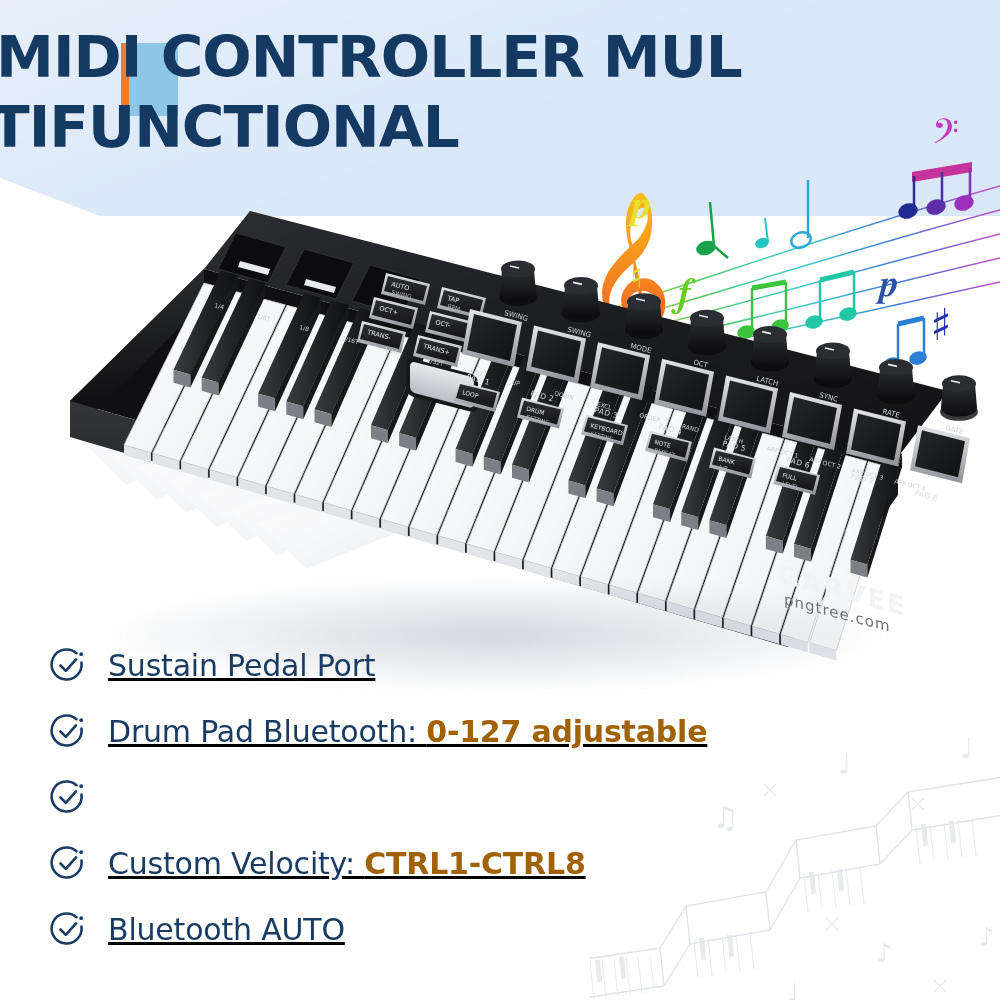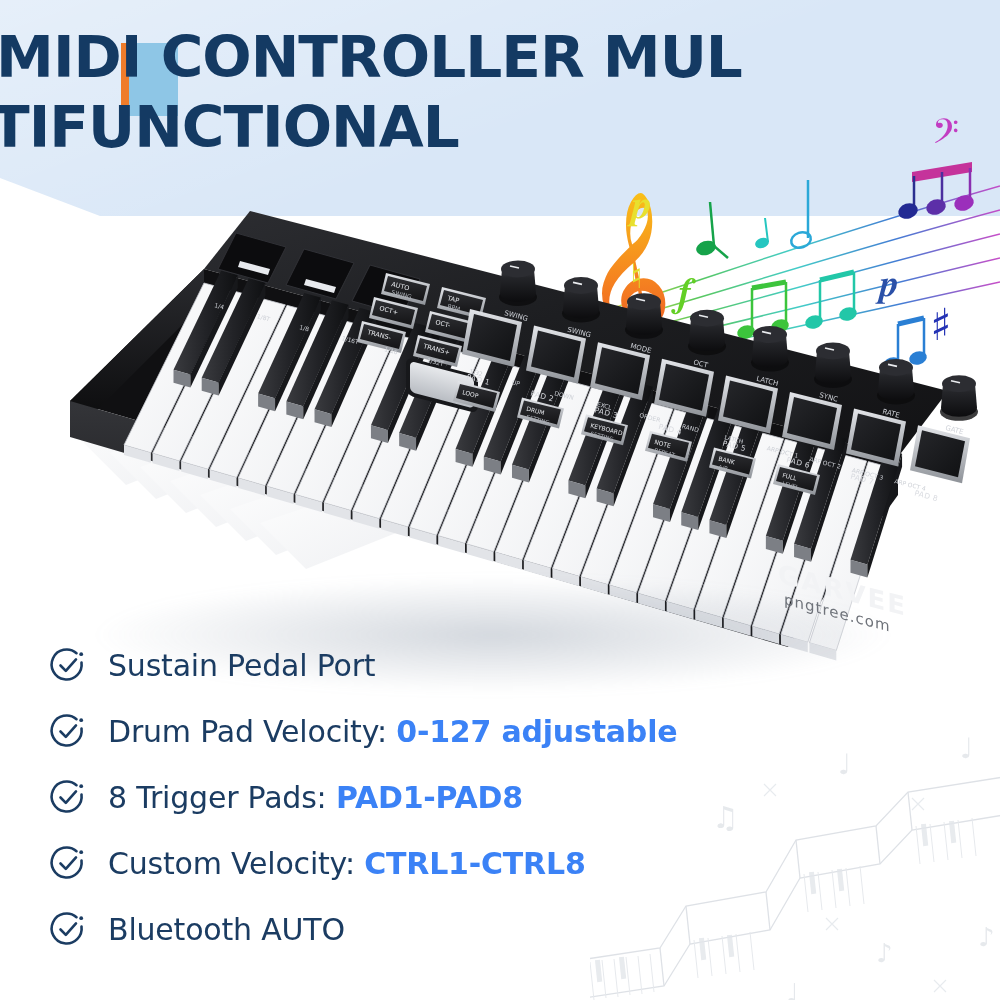--- a/index.html
+++ b/index.html
@@ -58,28 +58,29 @@
     position:absolute;left:60px;top:390px;width:830px;height:120px;
     background:radial-gradient(ellipse at 50% 50%,rgba(110,125,145,.30),rgba(255,255,255,0) 68%);
     filter:blur(6px);
   }
 
   
   .features{position:absolute;left:48px;top:632px;width:700px;}
   .feature-row{
     display:flex;align-items:center;
     height:66px;
+    text-decoration:underline;
   }
   .check-ic{width:40px;height:40px;flex:0 0 40px;margin-right:20px;}
   .feature-text{
     font-size:30px;color:#1b3c62;
     font-family:"DejaVu Sans", sans-serif;
     white-space:nowrap;letter-spacing:-.2px;
   }
-  .feature-text b{font-weight:bold;color:#3b82f6;}
+  .feature-text b{font-weight:bold;color:#a16207;}
 </style>
 </head>
 <body>
 
 <div id="stage">
 
   <div class="header-band"></div>
   <div class="header-wash"></div>
 
   <div class="accent-bar"></div>
@@ -617,33 +618,30 @@
       </div>
     </div>
 
     <div class="feature-row">
       <svg class="check-ic" viewBox="0 0 40 40">
         <path d="M28.5 8.2 A15 15 0 1 0 33.5 17.5" fill="none" stroke="#1b3c62" stroke-width="2.6" stroke-linecap="round"></path>
         <circle cx="33.2" cy="9.2" r="1.9" fill="#1b3c62"></circle>
         <path d="M12.5 20.5 L17.8 25.8 L28 14.4" fill="none" stroke="#1b3c62" stroke-width="2.6" stroke-linecap="round" stroke-linejoin="round"></path>
       </svg>
       <div class="feature-text">
-        <span>Drum Pad Velocity: </span><b>0-127 adjustable</b>
+        <span>Drum Pad Bluetooth: </span><b>0-127 adjustable</b>
       </div>
     </div>
 
     <div class="feature-row">
       <svg class="check-ic" viewBox="0 0 40 40">
         <path d="M28.5 8.2 A15 15 0 1 0 33.5 17.5" fill="none" stroke="#1b3c62" stroke-width="2.6" stroke-linecap="round"></path>
         <circle cx="33.2" cy="9.2" r="1.9" fill="#1b3c62"></circle>
         <path d="M12.5 20.5 L17.8 25.8 L28 14.4" fill="none" stroke="#1b3c62" stroke-width="2.6" stroke-linecap="round" stroke-linejoin="round"></path>
       </svg>
-      <div class="feature-text">
-        <span>8 Trigger Pads: </span><b>PAD1-PAD8</b>
-      </div>
     </div>
 
     <div class="feature-row">
       <svg class="check-ic" viewBox="0 0 40 40">
         <path d="M28.5 8.2 A15 15 0 1 0 33.5 17.5" fill="none" stroke="#1b3c62" stroke-width="2.6" stroke-linecap="round"></path>
         <circle cx="33.2" cy="9.2" r="1.9" fill="#1b3c62"></circle>
         <path d="M12.5 20.5 L17.8 25.8 L28 14.4" fill="none" stroke="#1b3c62" stroke-width="2.6" stroke-linecap="round" stroke-linejoin="round"></path>
       </svg>
       <div class="feature-text">
         <span>Custom Velocity: </span><b>CTRL1-CTRL8</b>

